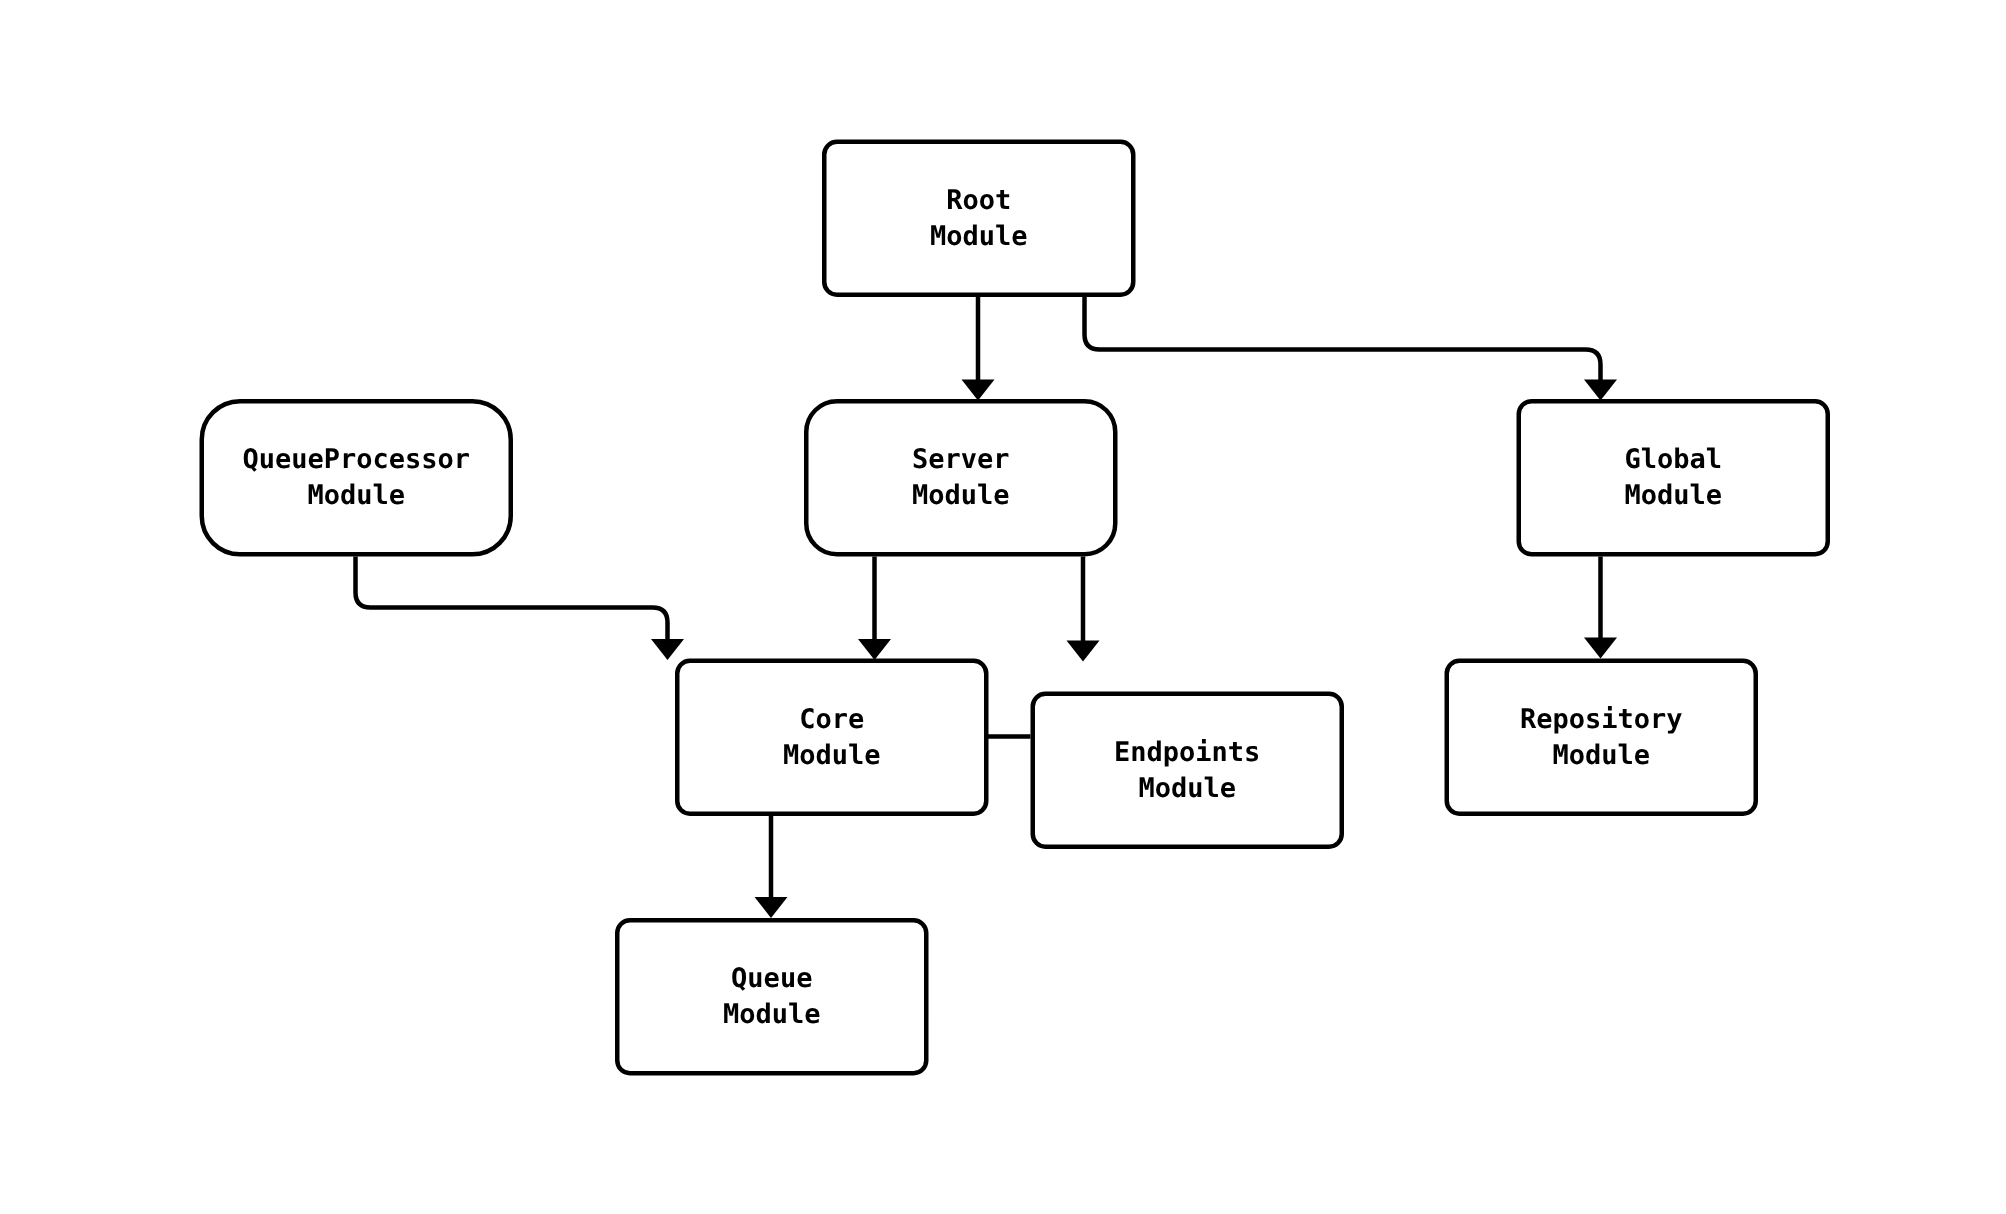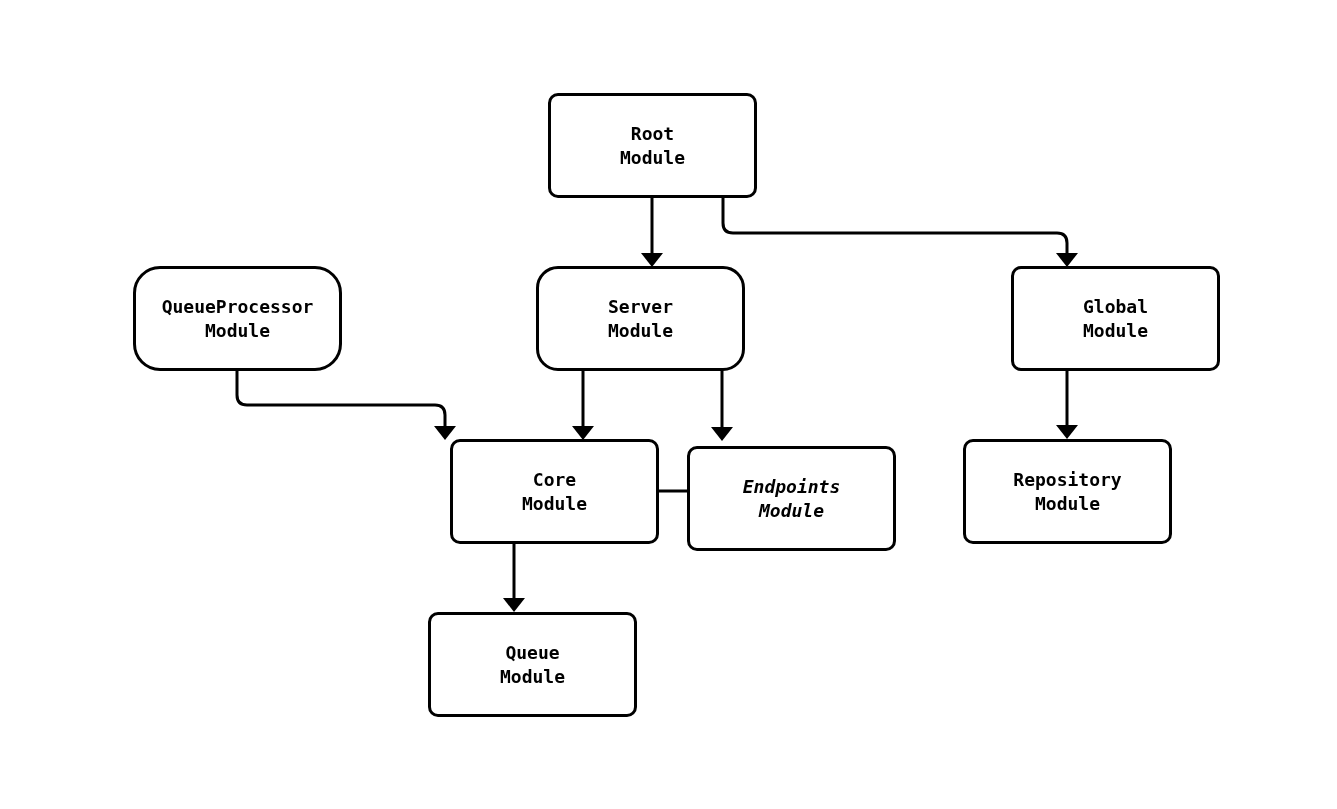--- a/index.html
+++ b/index.html
@@ -48,23 +48,23 @@
     font-size: 18px;
     line-height: 24px;
     color: #000000;
   }
   .node span { display: block; white-space: nowrap; }
   .node-root          { left: 548px; top: 93px;  }
   .node-queueprocessor{ left: 133px; top: 266px; border-radius: 27px; }
   .node-server        { left: 536px; top: 266px; border-radius: 22px; }
   .node-global        { left: 963px; top: 266px; margin-left: 48px; }
   .node-core          { left: 410px; top: 439px; margin-left: 40px; }
-  .node-endpoints     { left: 687px; top: 446px; font-style: italic; }
+  .node-endpoints     { left: 687px; top: 461px; }
   .node-repository    { left: 963px; top: 439px; justify-content: center; }
-  .node-queue         { left: 428px; top: 612px; }
+  .node-queue         { left: 410px; top: 612px; }
 </style>
 </head>
 <body>
 
 <div class="canvas">
 
   <svg class="edges-layer" width="1337" height="809" viewBox="0 0 1337 809" xmlns="http://www.w3.org/2000/svg">
 
     <path d="M 652 198 L 652 254"></path>
     <polygon points="641,253 663,253 652,267"></polygon>

